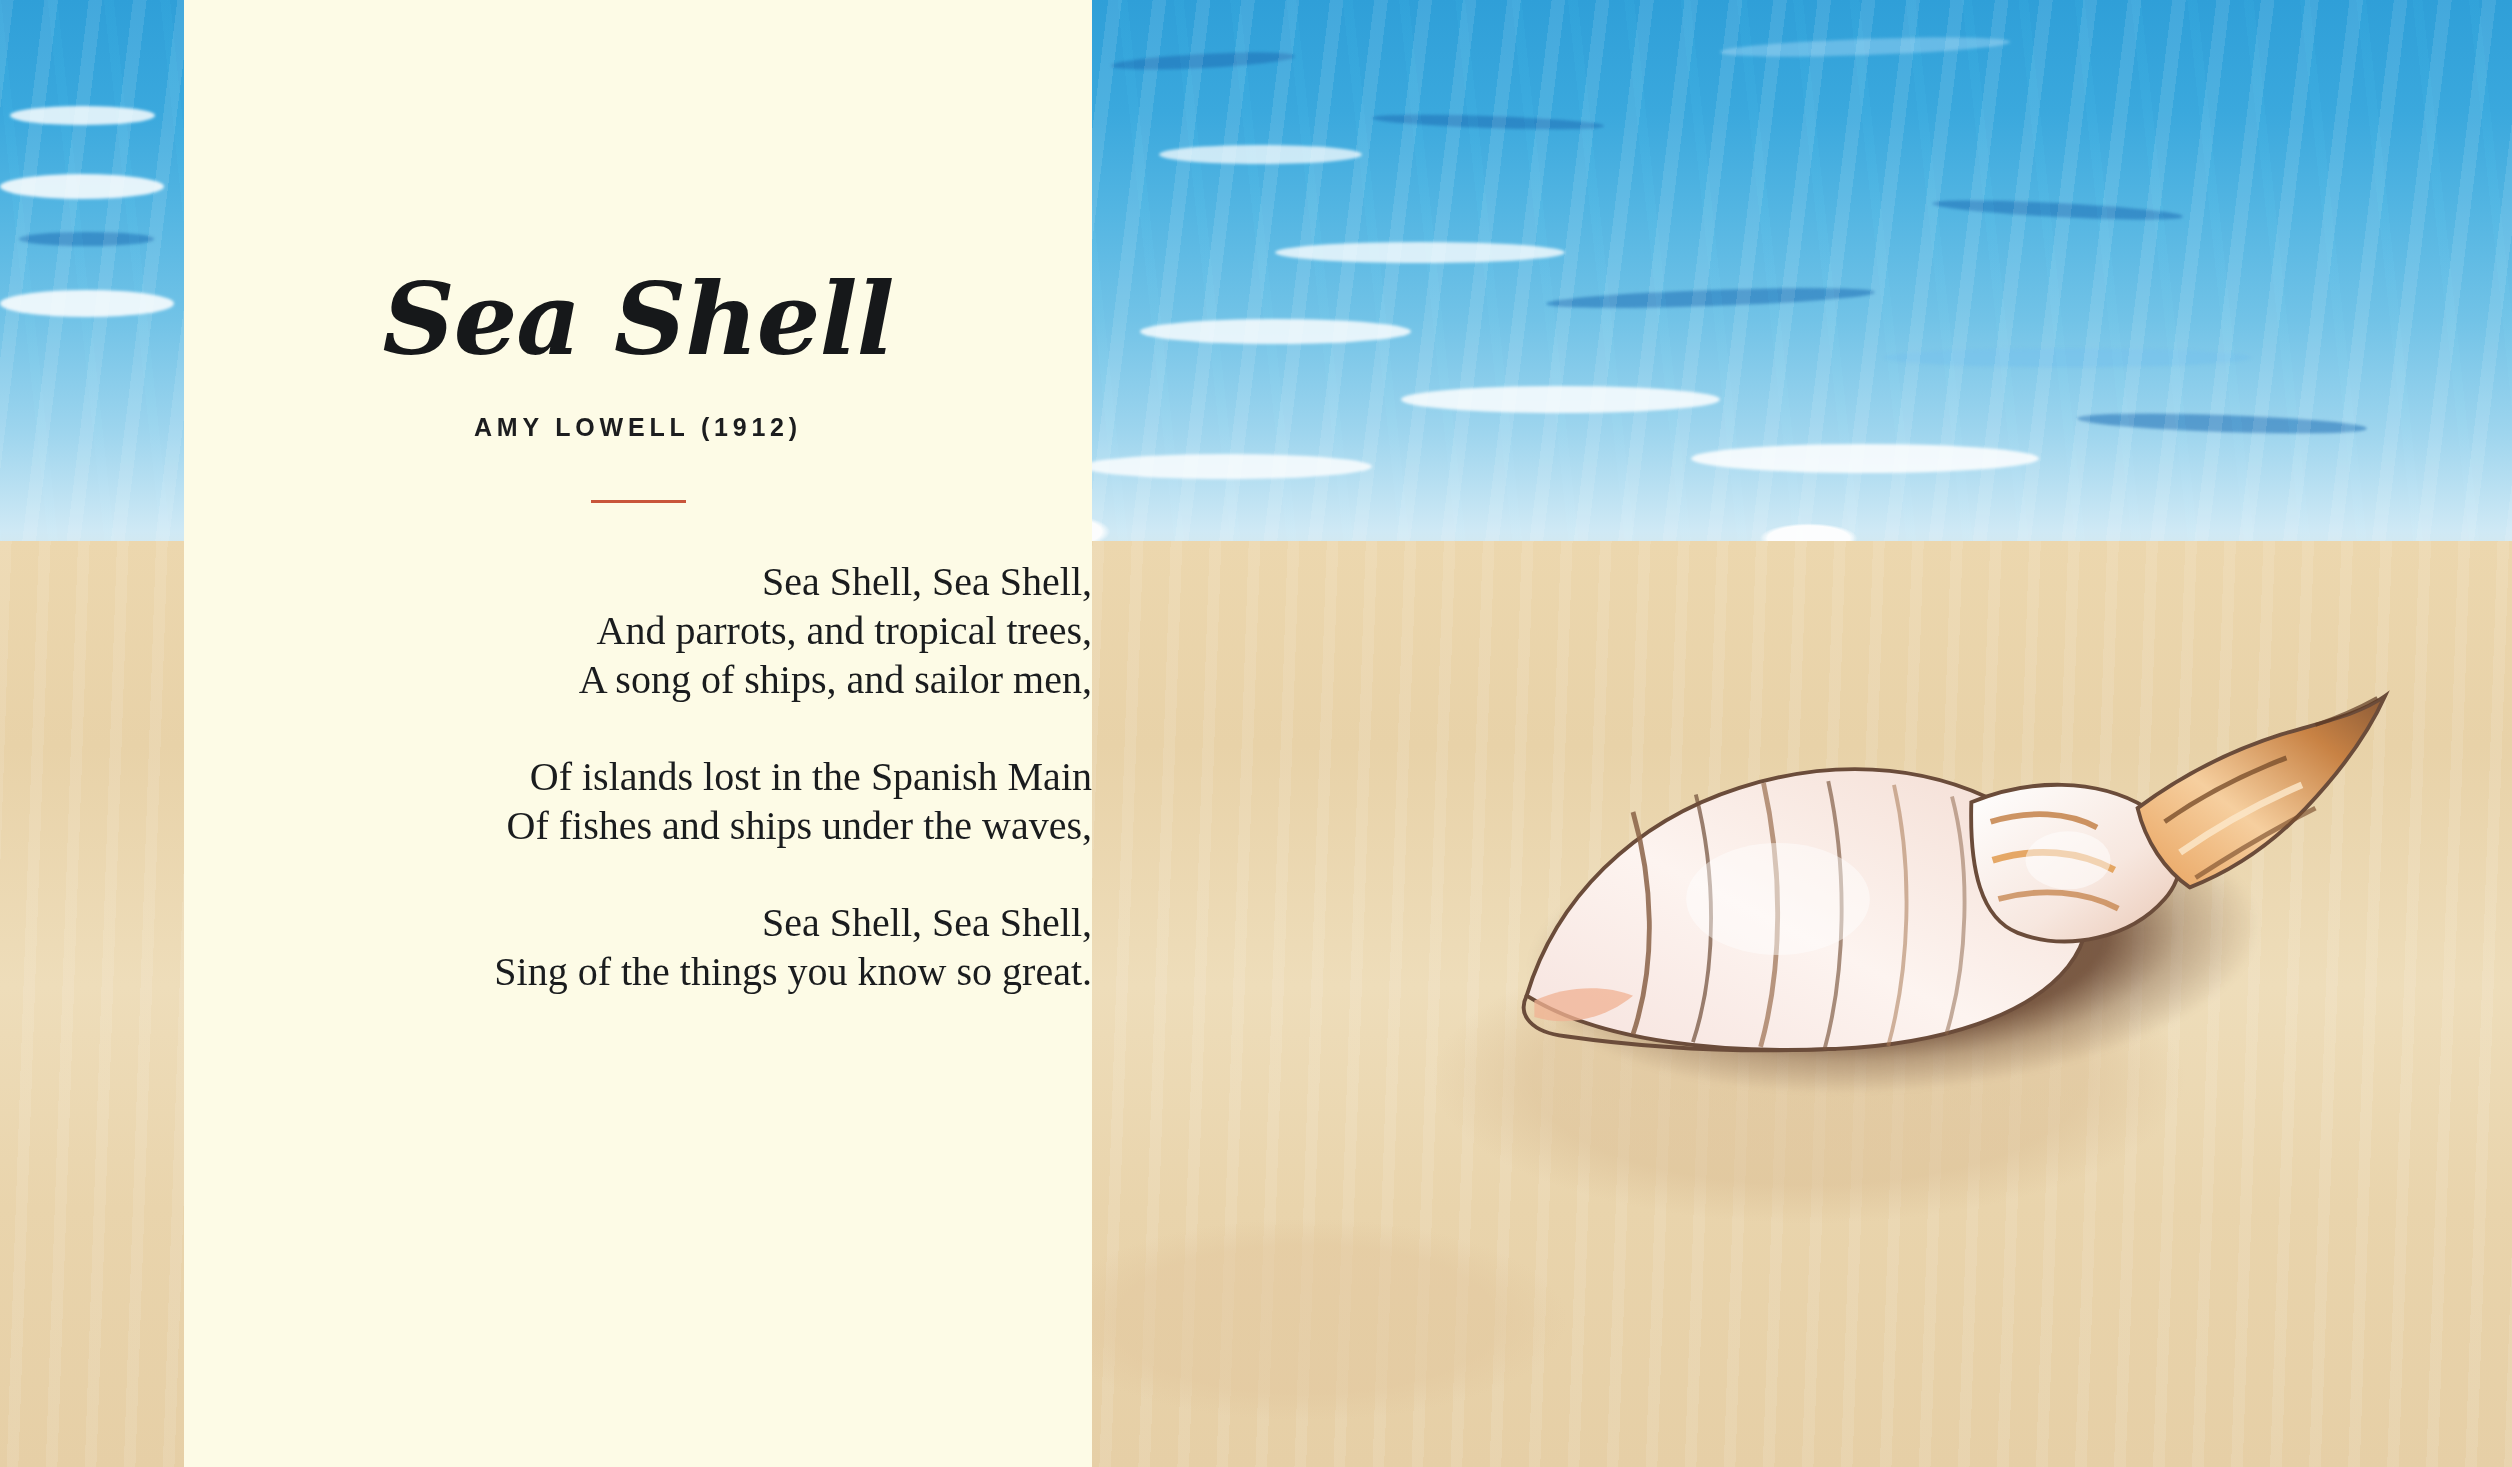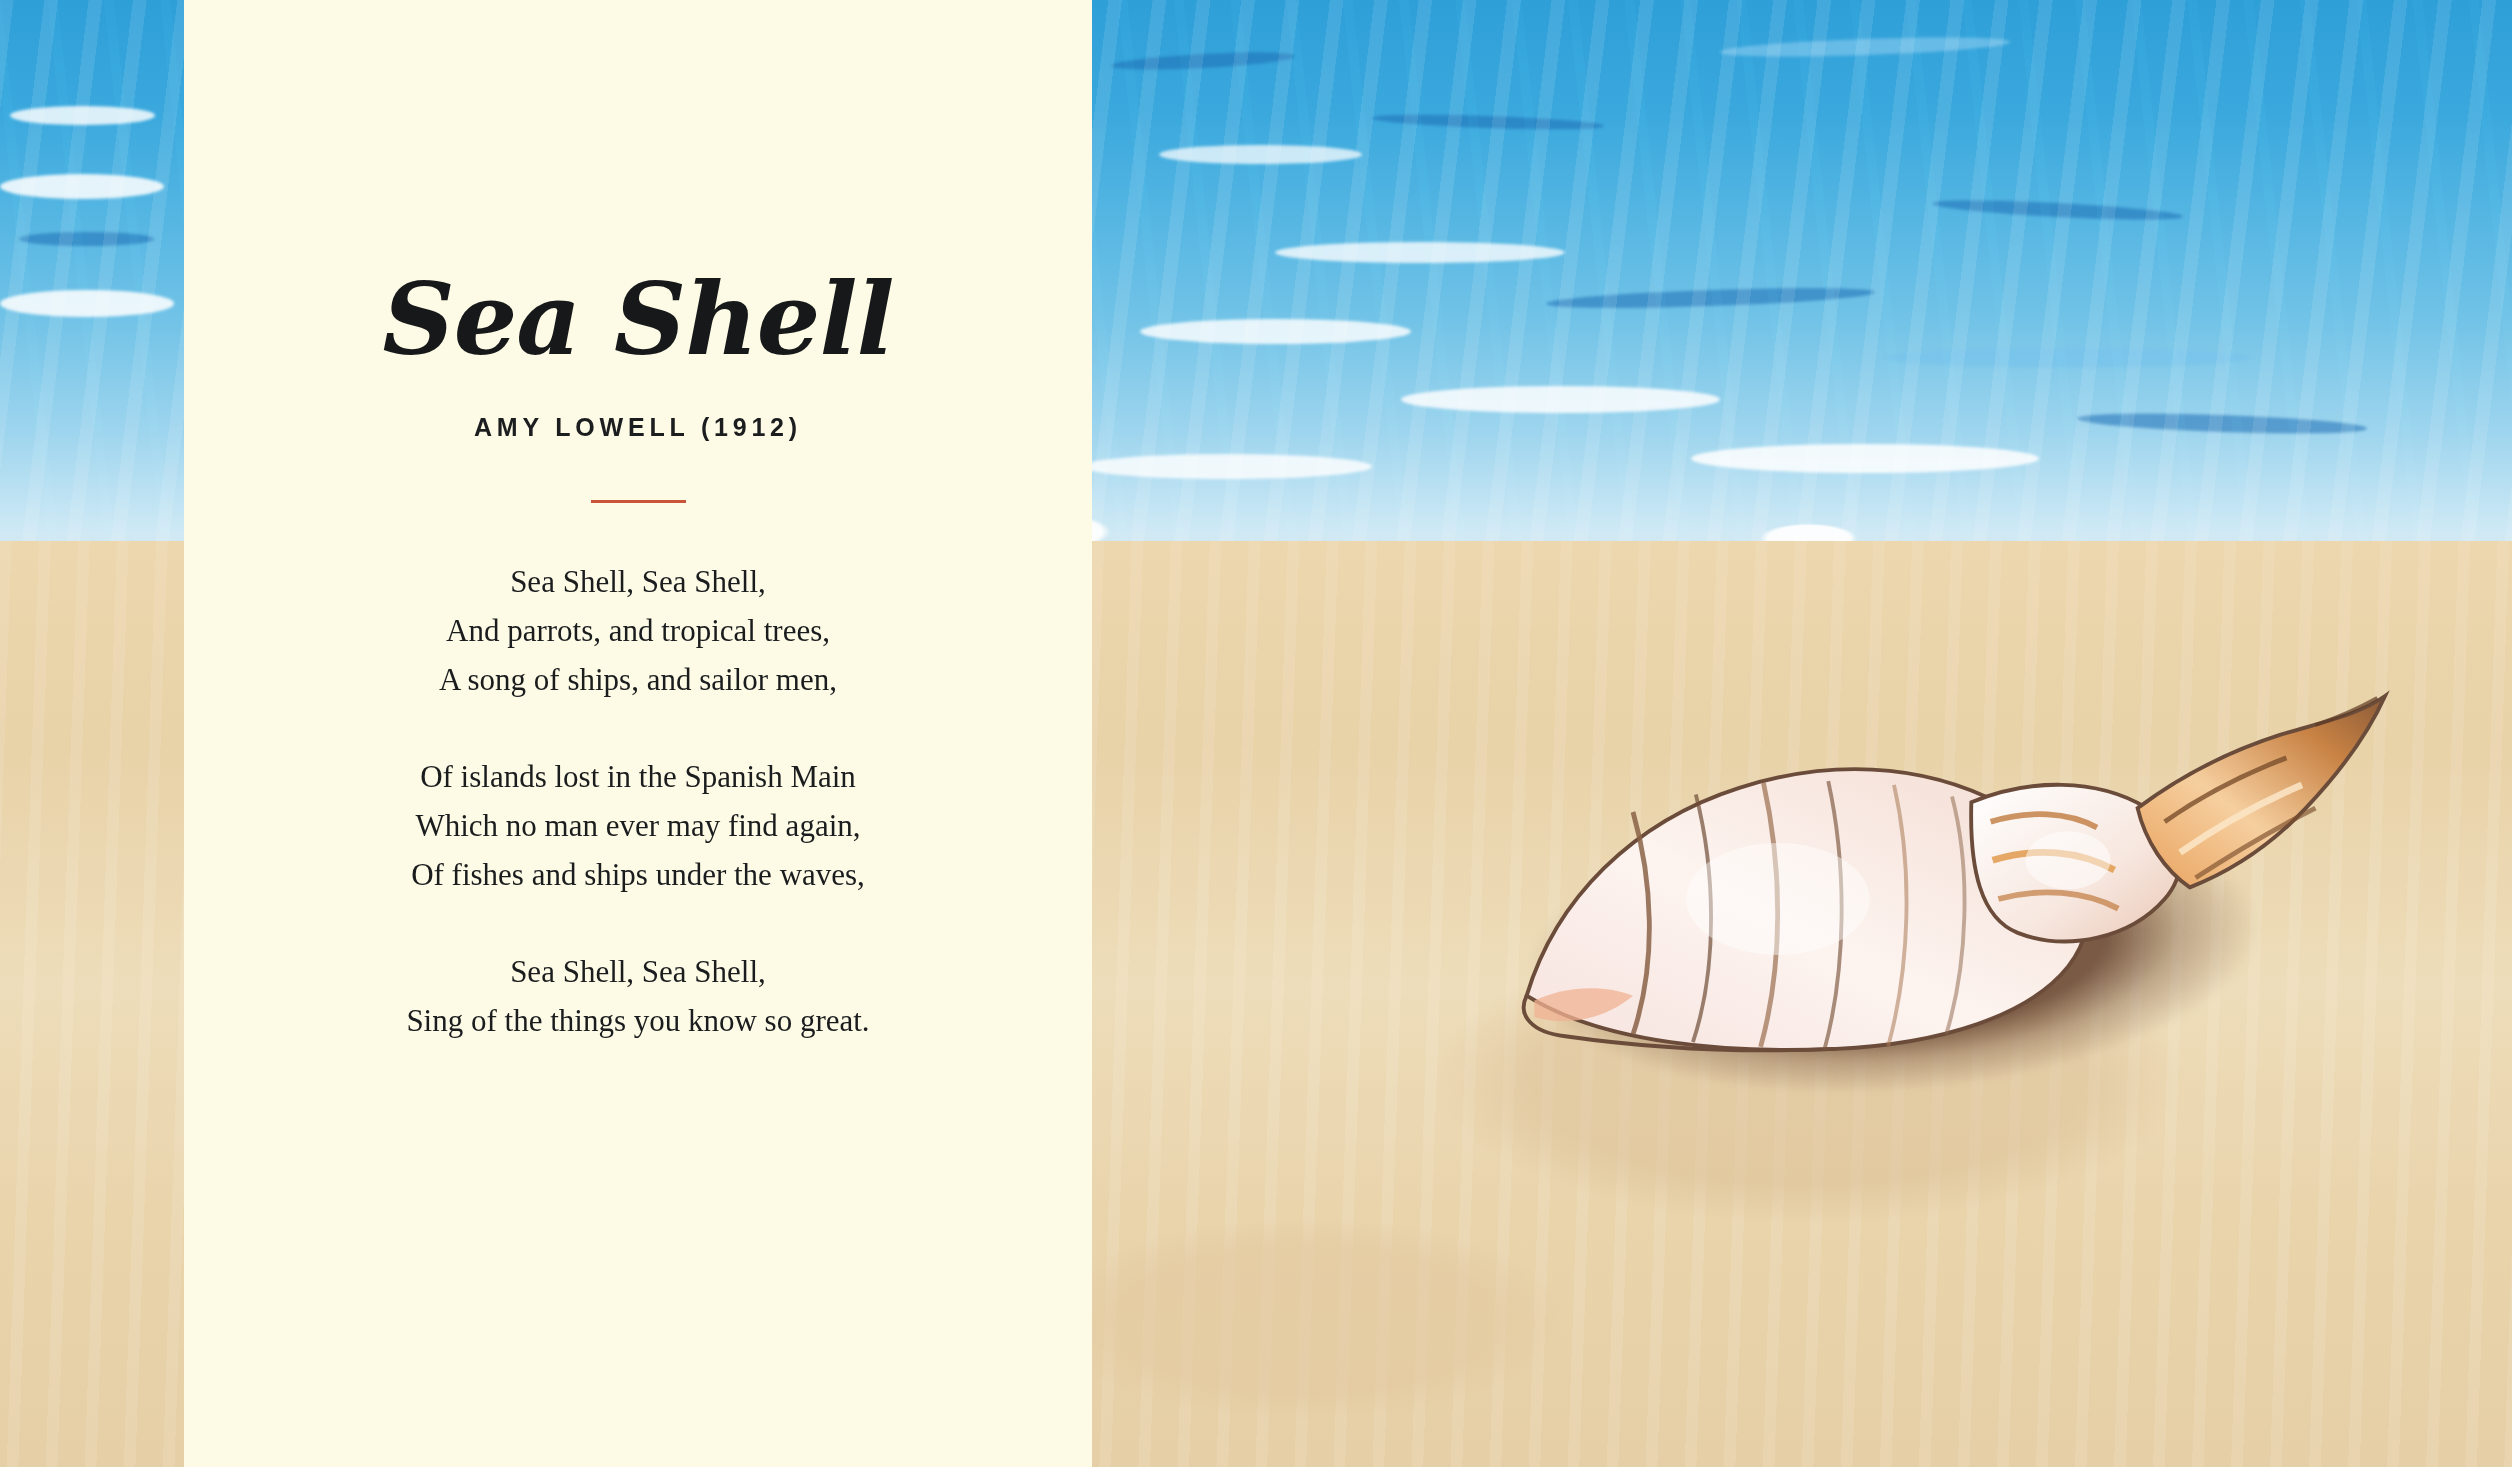--- a/index.html
+++ b/index.html
@@ -160,24 +160,25 @@
   }
   .stanzas {
     margin-top: 54px;
   }
   .stanza {
     margin: 0 0 48px 0;
   }
   .stanza:last-child { margin-bottom: 0; }
   .line {
     font-family: "Liberation Serif", serif;
-    font-size: 31px;
+    font-size: 40px;
     line-height: 49px;
     color: #1a1c1e;
     white-space: pre;
+    text-align: right;
   }
 </style>
 </head>
 <body>
 
 <div class="page">
 
   <div class="scene">
 
     <div class="ocean">
@@ -266,21 +267,20 @@
       <hr class="rule">
 
       <div class="stanzas">
         <div class="stanza">
           <div class="line">Sea Shell, Sea Shell,</div>
           <div class="line">And parrots, and tropical trees,</div>
           <div class="line">A song of ships, and sailor men,</div>
         </div>
         <div class="stanza">
           <div class="line">Of islands lost in the Spanish Main</div>
-          <div class="line">Which no man ever may find again,</div>
           <div class="line">Of fishes and ships under the waves,</div>
         </div>
         <div class="stanza">
           <div class="line">Sea Shell, Sea Shell,</div>
           <div class="line">Sing of the things you know so great.</div>
         </div>
       </div>
     </div>
   </div>
 

